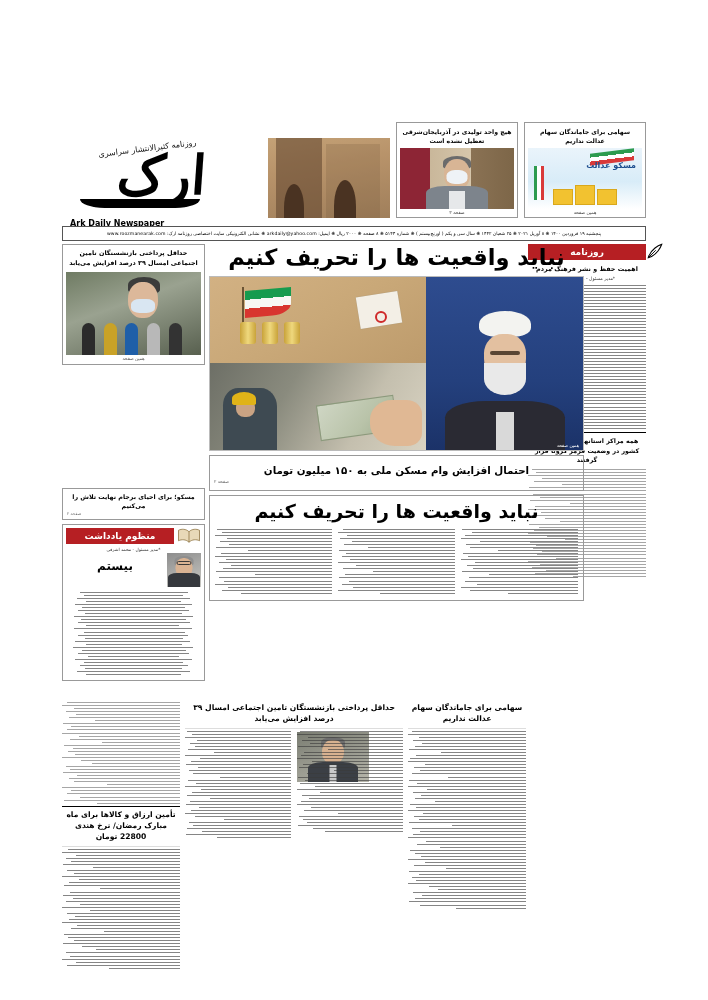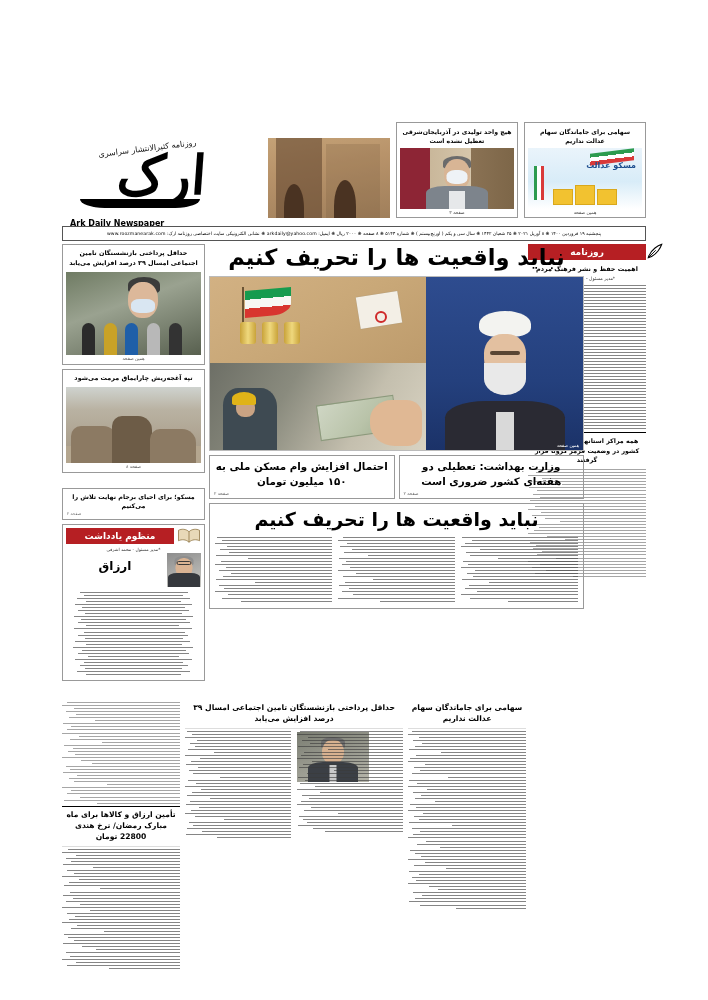--- a/index.html
+++ b/index.html
@@ -600,32 +600,20 @@
             <div class="mic" style="left:12%;background:#2b2b2b"></div>
             <div class="mic" style="left:28%;background:#c9a227"></div>
             <div class="mic" style="left:44%;background:#1f5fa8"></div>
             <div class="mic" style="left:60%;background:#b8b8b8"></div>
             <div class="mic" style="left:76%;background:#333"></div>
           </div>
         </div>
         <div class="c-foot">همین صفحه</div>
       </div>
 
-      <div class="card">
-        <div class="c-head">تپه آغجه‌ریش چارایماق مرمت می‌شود</div>
-        <div class="c-img" style="height:76px">
-          <div class="ph-ruins" style="position:absolute;inset:0">
-            <div class="ground"></div>
-            <div class="mound" style="left:4%;width:34%;height:48%"></div>
-            <div class="mound dark" style="left:34%;width:30%;height:62%"></div>
-            <div class="mound" style="left:62%;width:34%;height:44%"></div>
-          </div>
-        </div>
-        <div class="c-foot">صفحه ۸</div>
-      </div>
     </div>
 
     <div class="col-center">
 
       <div class="lead-head">نباید واقعیت ها را تحریف کنیم</div>
 
       <div class="collage">
         <div class="pane pane-stack">
           <div class="pane-oil">
             <div class="pole"></div>
@@ -653,24 +641,20 @@
           <div class="collar"></div>
           <div class="pane-cap">همین صفحه</div>
         </div>
       </div>
 
       <div class="two-heads">
         <div class="hbox">
           <div class="t">احتمال افزایش وام مسکن ملی به ۱۵۰ میلیون تومان</div>
           <div class="pg">صفحه ۲</div>
         </div>
-        <div class="hbox">
-          <div class="t">وزارت بهداشت: تعطیلی دو هفته‌ای کشور ضروری است</div>
-          <div class="pg">صفحه ۲</div>
-        </div>
       </div>
 
       <div class="sub-lead">
         <div class="sl-title">نباید واقعیت ها را تحریف کنیم</div>
         <div class="cols3">
           <div class="faux">
             <i style="width:98%"></i>
               <i style="width:94%"></i>
               <i style="width:100%"></i>
               <i style="width:90%"></i>
@@ -758,21 +742,21 @@
           </div>
           <div class="book">
             <svg viewBox="0 0 32 20" width="24" height="15">
               <path d="M16 5C12 1 6 1 2 3v14c4-2 10-2 14 2 4-4 10-4 14-2V3c-4-2-10-2-14 2z" fill="#e8d9b8" stroke="#8a6f3c" stroke-width="1"></path>
               <path d="M16 5v14" stroke="#8a6f3c" stroke-width="1"></path>
             </svg>
           </div>
         </div>
         <div class="memo-author">*مدیر مسئول - محمد اشرفی</div>
         <div class="memo-row">
-          <div class="memo-poem">ارزاق</div>
+          <div class="memo-poem">بیستم</div>
           <div class="portrait-sm">
             <div class="ph"></div>
               <div class="pf"></div>
               <div class="glass"></div>
               <div class="pb"></div>
           </div>
         </div>
         <div class="faux" style="padding-top:3px">
           <i style="width:80%;margin-right:10%"></i>
             <i style="width:74%;margin-right:13%"></i>

